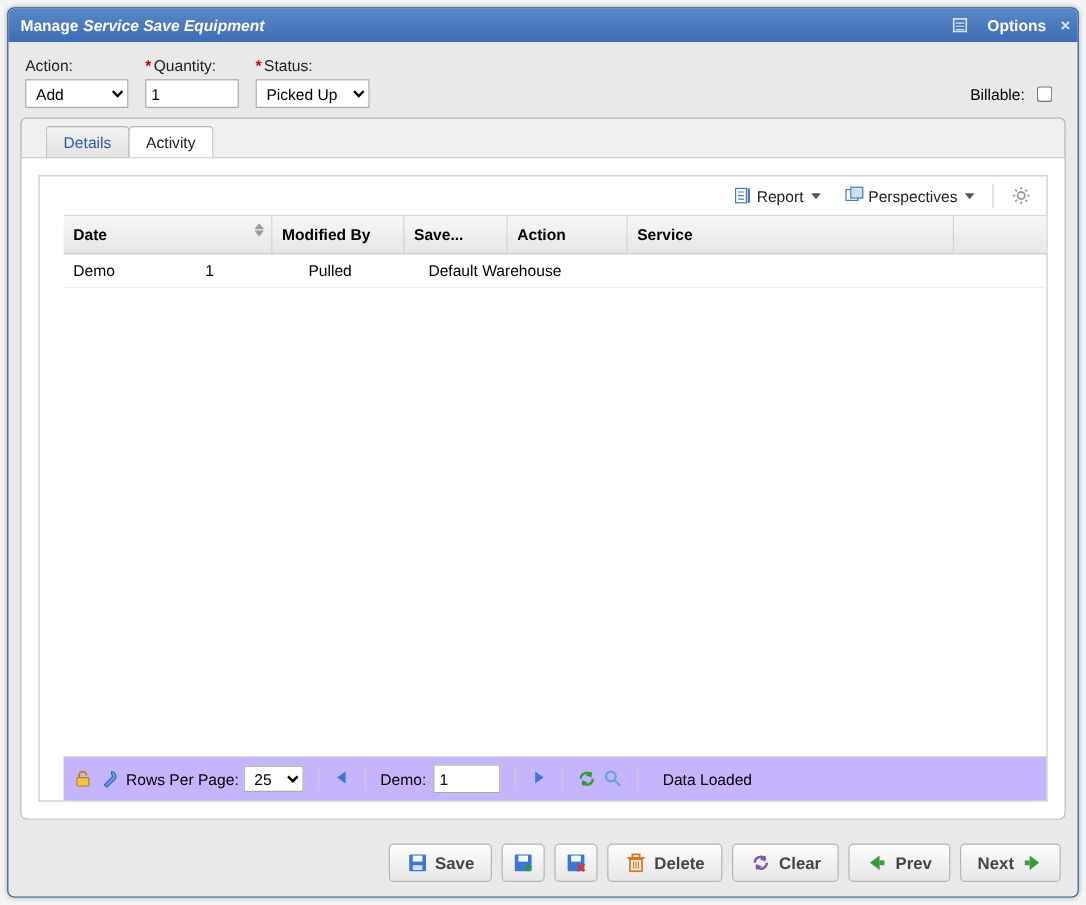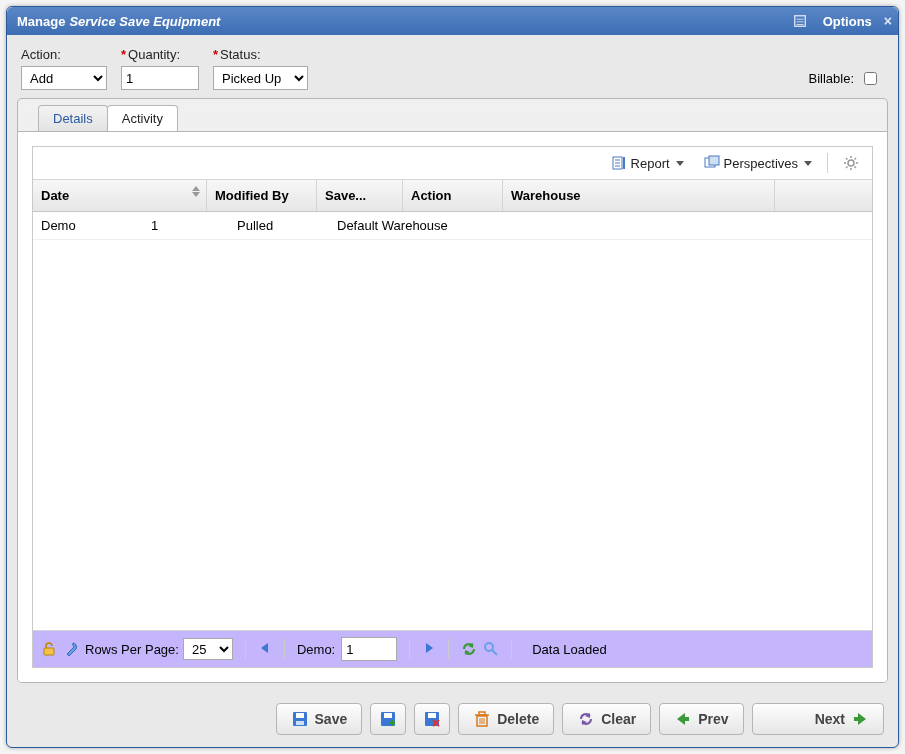--- a/index.html
+++ b/index.html
@@ -95,20 +95,21 @@
     margin:0;
     display:flex; flex-direction:column;
     border-radius:0 0 4px 4px;
   }
   .innerpanel {
     margin:14px;
     flex:1;
     border:1px solid #c9c9c9;
     display:flex; flex-direction:column;
     background:#fff;
+    padding-left:20px;
   }
   .grid-toolbar {
     display:flex; justify-content:flex-end; align-items:center;
     gap:6px; padding:4px 6px;
     border-bottom:1px solid #d6d6d6;
   }
   .tbtn {
     display:flex; align-items:center; gap:4px;
     padding:3px 6px; border:1px solid transparent; border-radius:3px;
     cursor:pointer; color:#222;
@@ -166,21 +167,21 @@
   }
   .btn {
     display:flex; align-items:center; gap:6px;
     border:1px solid #b5b5b5; border-radius:4px;
     background:linear-gradient(#fdfdfd,#e6e6e6);
     padding:6px 14px; font-weight:bold; font-size:14px;
     cursor:pointer; color:#444;
   }
   .btn.icon-only{ padding:6px 8px; }
   .btn svg{ width:18px; height:18px; }
-  .btn.next span.lbl{ order:0;margin-left:48px; }
+  .btn.next span.lbl{ order:0; }
   .btn.next svg{ order:1; }
 </style>
 </head>
 <body>
 
 <div class="dialog">
 
   <div class="titlebar">
     <span class="title-prefix">Manage</span>
     <span class="title-entity">Service Save Equipment</span>
@@ -270,21 +271,21 @@
           <div class="ghcell c-date">
             <span>Date</span>
             <span class="sort-icons">
                 <span class="su"></span>
                 <span class="sd"></span>
               </span>
           </div>
           <div class="ghcell c-mod">Modified By</div>
           <div class="ghcell c-qty">Save...</div>
           <div class="ghcell c-act">Action</div>
-          <div class="ghcell c-loc">Warehouse</div>
+          <div class="ghcell c-loc">Service</div>
           <div class="ghcell c-extra last"></div>
         </div>
 
         <div class="grid-body">
           <div class="grow">
             <div class="gcell c-mod">Demo</div>
             <div class="gcell c-qty">1</div>
             <div class="gcell c-act">Pulled</div>
             <div class="gcell c-loc">Default Warehouse</div>
             <div class="gcell c-extra"></div>

